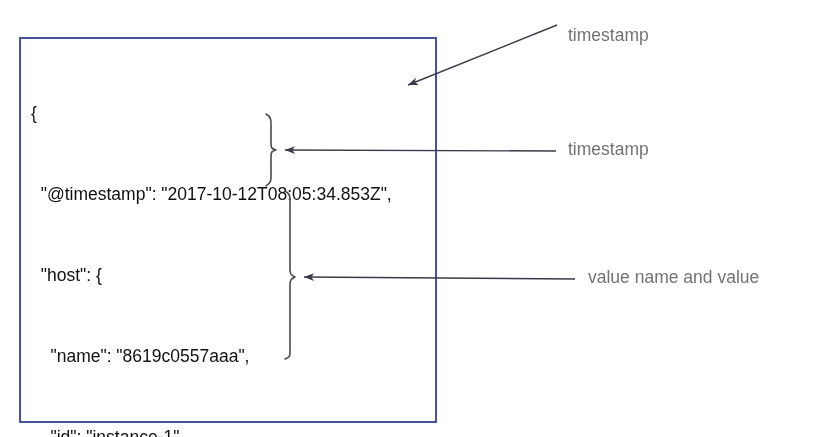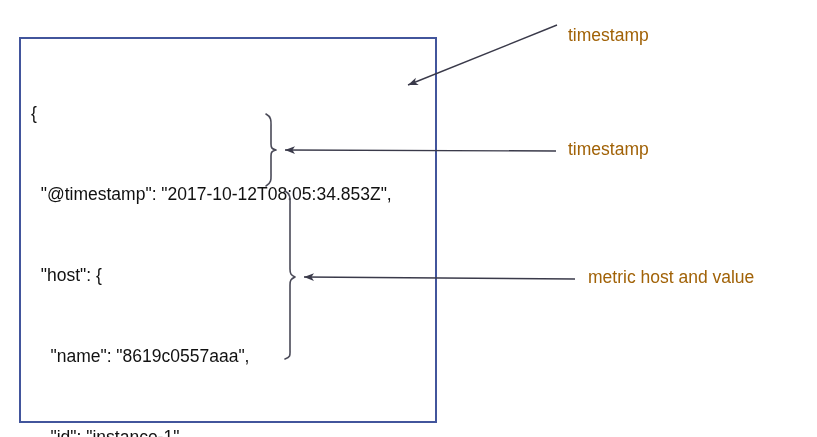--- a/index.html
+++ b/index.html
@@ -45,21 +45,21 @@
     white-space: pre;
     display: block;
     height: 27px;
   }
 
   
   .annotation-label {
     position: absolute;
     font-family: "Liberation Sans", sans-serif;
     font-size: 17.5px;
-    color: #a16207;
+    color: #737373;
     white-space: nowrap;
   }
   #label-timestamp { left: 568px; top: 25px; }
   #label-dimensions { left: 568px; top: 139px; }
   #label-metric { left: 588px; top: 267px; }
 
   
   #overlay {
     position: absolute;
     left: 0;
@@ -89,21 +89,21 @@
     
     
     
   </div>
 </div>
 
 <div class="annotation-label" id="label-timestamp">timestamp</div>
 
 <div class="annotation-label" id="label-dimensions">timestamp</div>
 
-<div class="annotation-label" id="label-metric">metric host and value</div>
+<div class="annotation-label" id="label-metric">value name and value</div>
 
 <svg id="overlay" viewBox="0 0 817 437">
   <defs>
     <marker id="arrowhead" markerWidth="11" markerHeight="9" refX="10" refY="4.5" orient="auto" markerUnits="userSpaceOnUse">
       <path d="M10,4.5 L0,0.6 L2.6,4.5 L0,8.4 Z" fill="#3a3a4a"></path>
     </marker>
   </defs>
 
   <path d="M 266,114
            C 272,117 271,122 271,127

